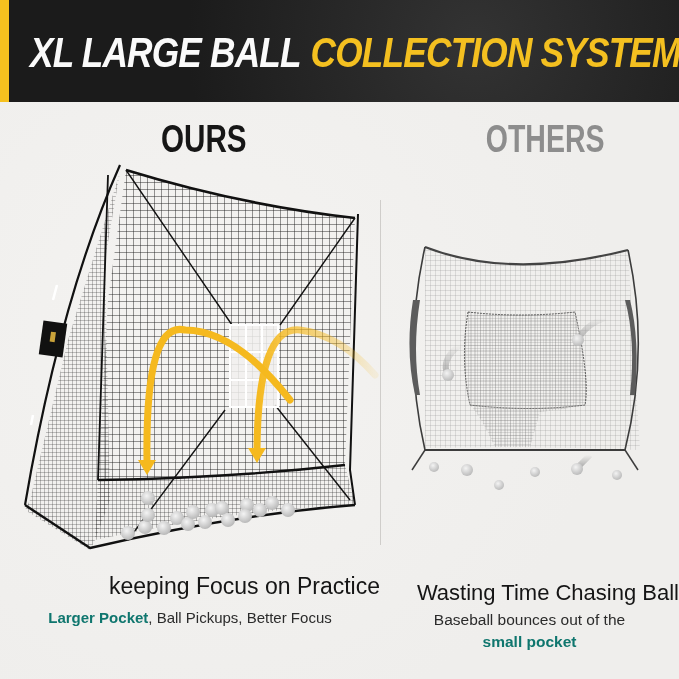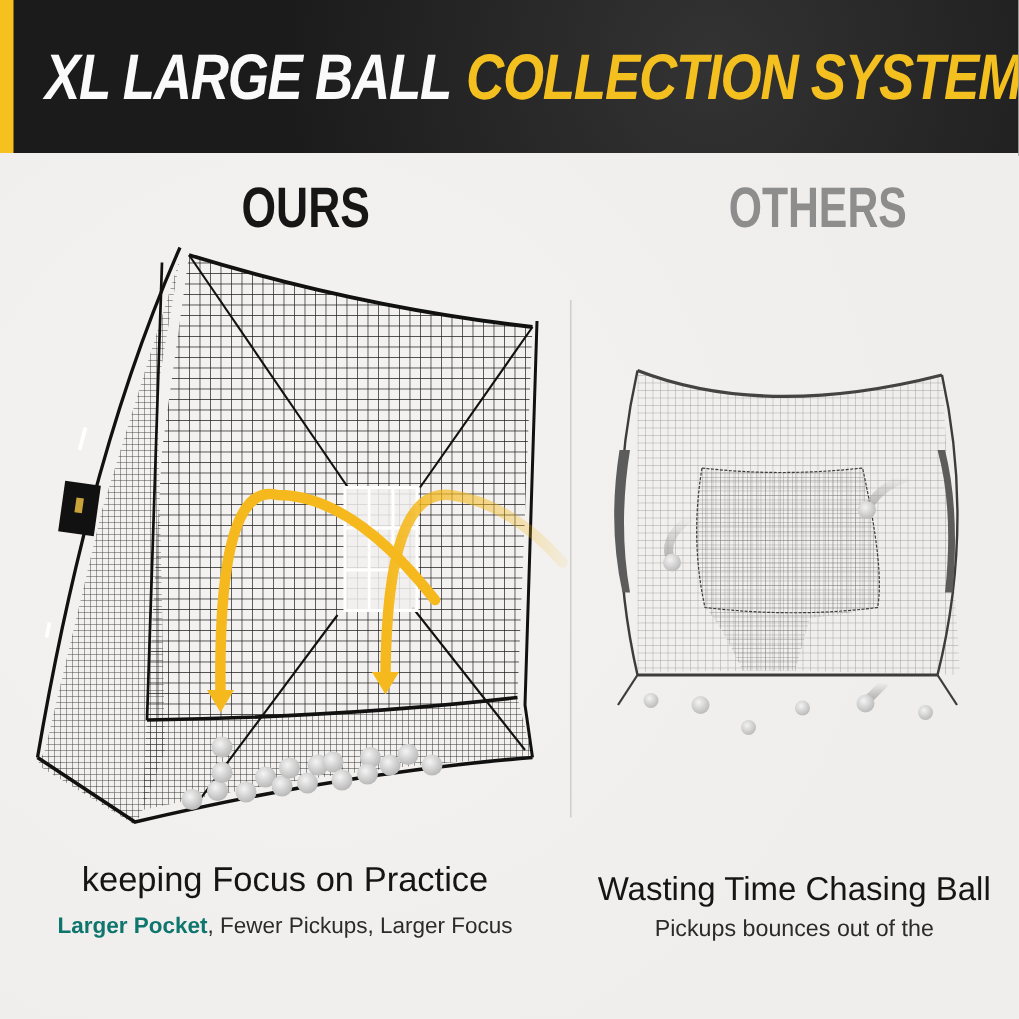--- a/index.html
+++ b/index.html
@@ -14,21 +14,21 @@
   .header .t1{color:#fafafa;}
   .header .t2{color:#f4c020;margin-left:12px;}
   .bg-texture{position:absolute;left:0;top:102px;width:679px;height:577px;
     background-image:radial-gradient(circle at 30% 40%,#f4f3f1 0,#efeeec 70%);}
   .col-title{position:absolute;top:118px;font-family:"Liberation Sans",sans-serif;font-weight:bold;font-size:38px;
     transform:scaleX(0.78);letter-spacing:0px;text-align:center;}
   .ours{left:150px;width:100px;color:#161616;}
   .others{left:472px;width:110px;color:#8d8d8d;transform:scaleX(0.75);}
   .divider{position:absolute;left:380px;top:200px;width:1px;height:345px;background:#cfcdca;}
   .art{position:absolute;left:0;top:0;width:679px;height:679px;}
-  .cap-h{position:absolute;font-family:"Liberation Sans",sans-serif;color:#151515;text-align:center;white-space:nowrap;}
+  .cap-h{position:absolute;font-family:"Liberation Sans",sans-serif;color:#151515;text-align:right;white-space:nowrap;}
   .cap-left-h{left:0;width:380px;top:573px;font-size:23px;}
   .cap-right-h{left:380px;width:299px;top:580px;font-size:22px;}
   .cap-s{position:absolute;font-family:"Liberation Sans",sans-serif;color:#2b2b2b;text-align:center;white-space:nowrap;}
   .cap-left-s{left:0;width:380px;top:609px;font-size:15px;}
   .cap-right-s{left:380px;width:299px;top:609px;font-size:15.5px;line-height:22px;}
   .red{color:#0f766e;font-weight:bold;}
 </style>
 </head>
 <body>
 
@@ -161,18 +161,19 @@
       <circle cx="499" cy="485" r="5" fill="url(#ball)"></circle>
       <circle cx="535" cy="472" r="5" fill="url(#ball)"></circle>
       <path d="M590 455 L 578 467" stroke="url(#streak)" stroke-width="6" fill="none"></path>
       <circle cx="577" cy="469" r="6" fill="url(#ball)"></circle>
       <circle cx="617" cy="475" r="5" fill="url(#ball)"></circle>
     </g>
   </g>
 </svg>
 
 <div class="cap-h cap-left-h">keeping Focus on Practice</div>
-<div class="cap-s cap-left-s"><span class="red">Larger Pocket</span><span>, Fewer Pickups, Larger Focus</span></div>
+<div class="cap-s cap-left-s"><span class="red">Larger Pocket</span><span>, Ball Pickups, Better Focus</span></div>
 
 <div class="cap-h cap-right-h">Wasting Time Chasing Ball</div>
 <div class="cap-s cap-right-s">
-    <div>Pickups bounces out of the</div>
+    <div>Baseball bounces out of the</div>
+    <div class="red">small pocket</div>
   </div>
 
 </body></html>

